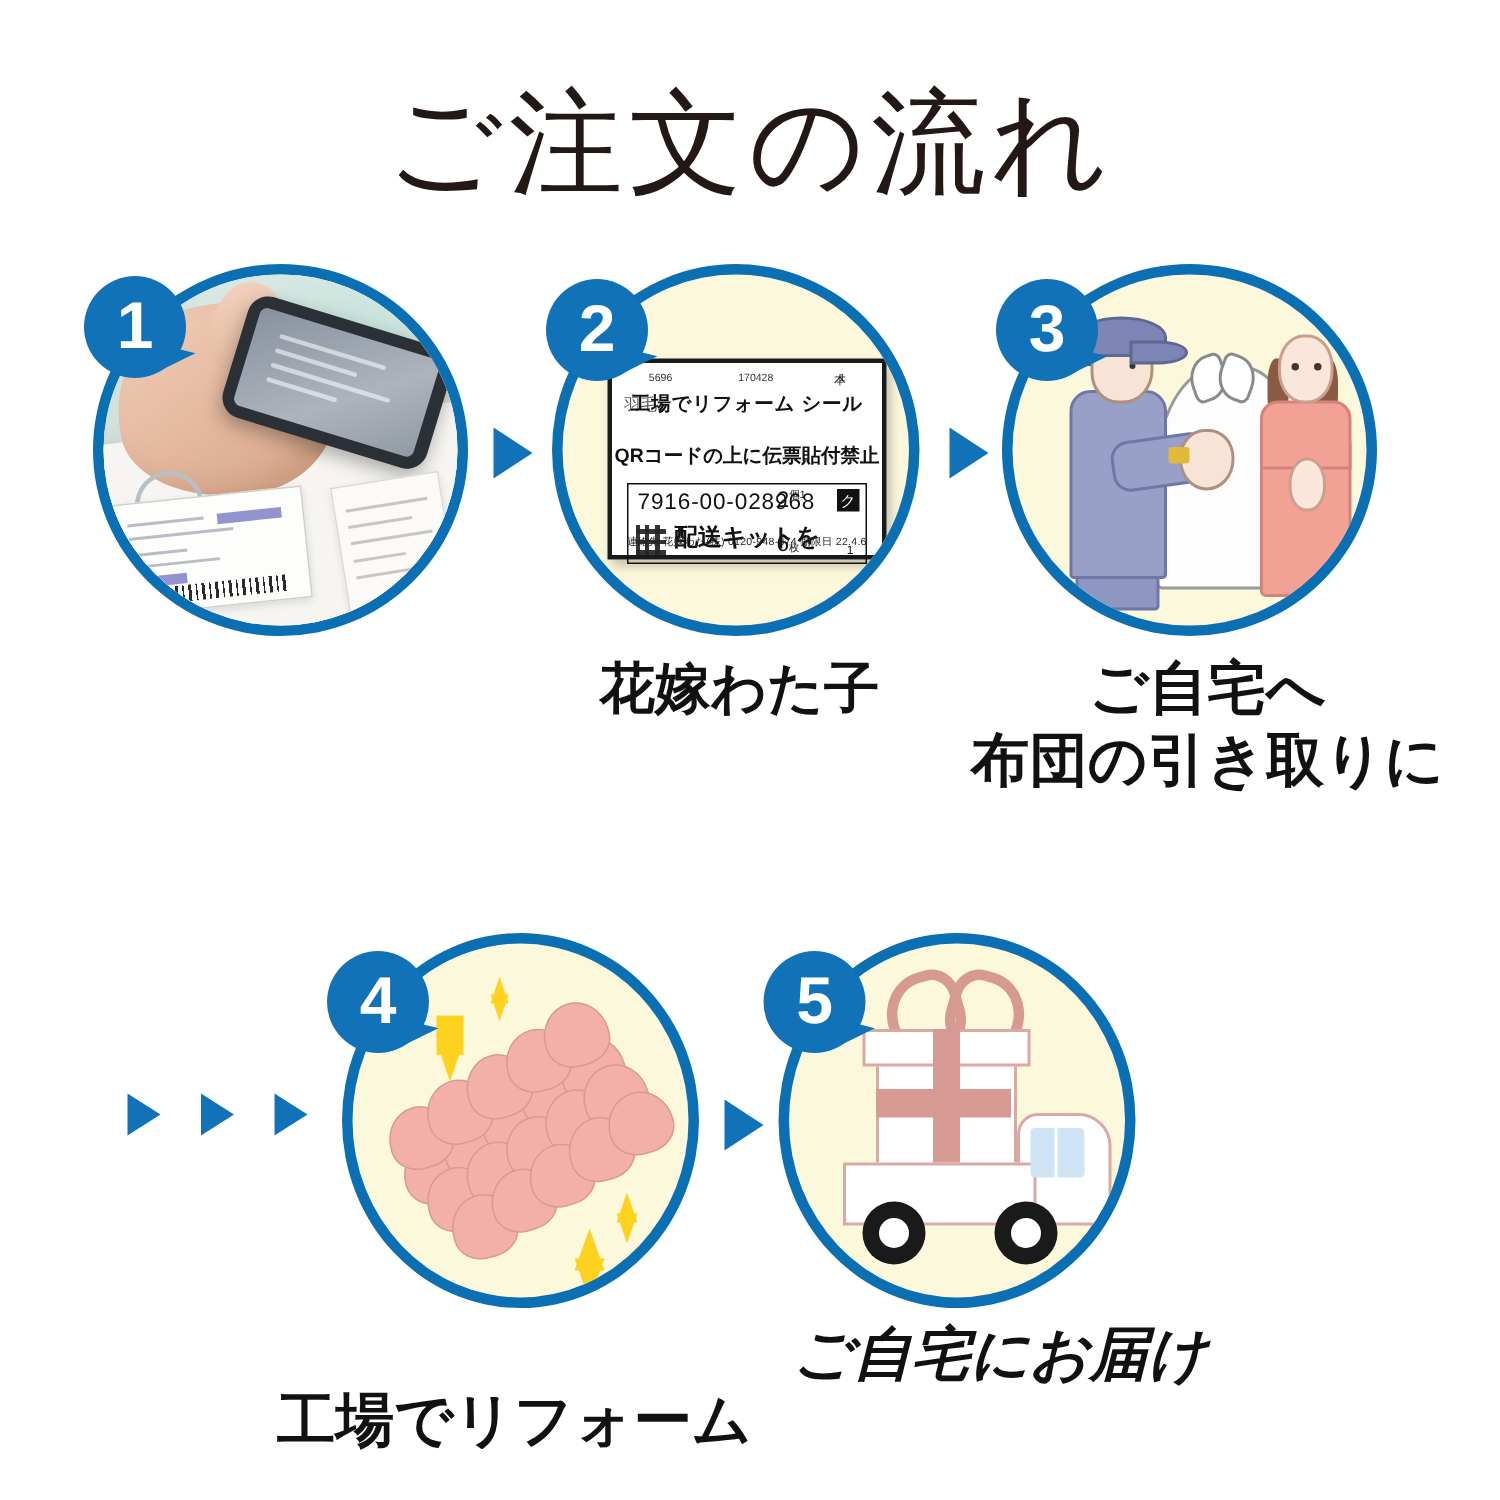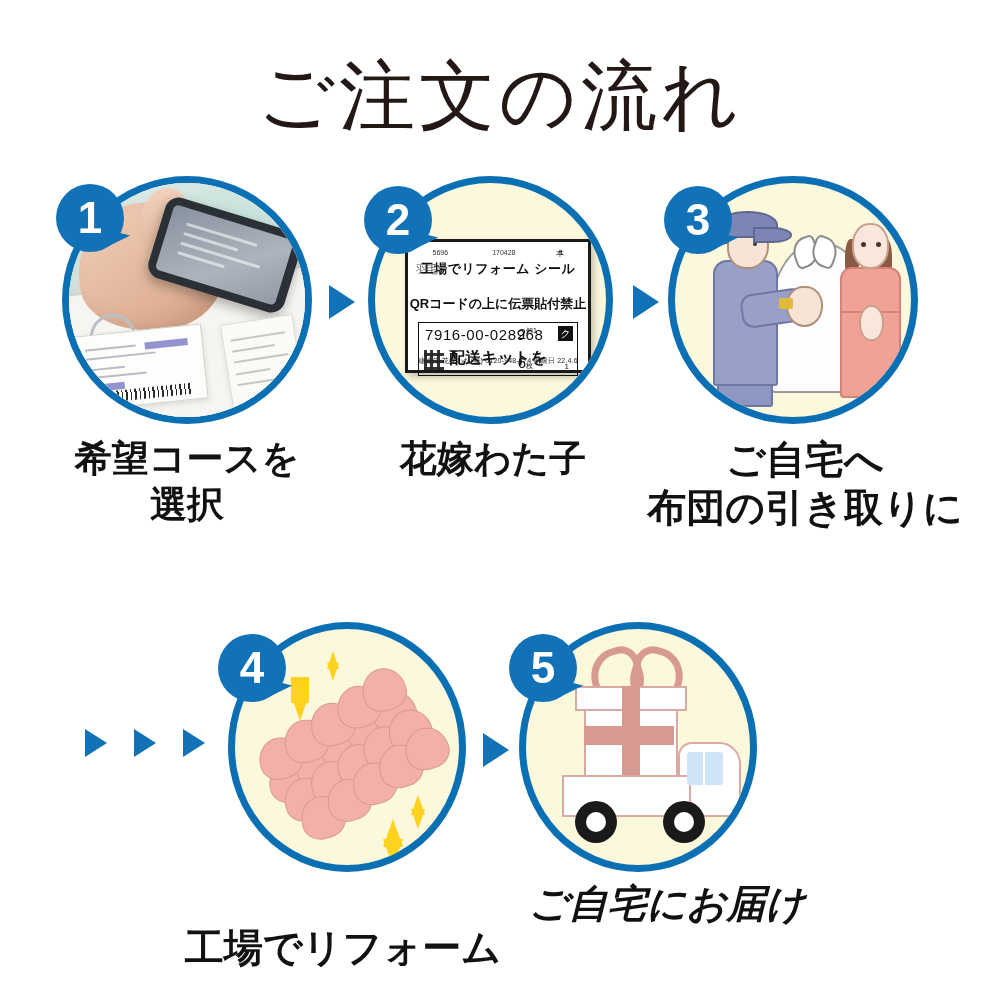--- a/index.html
+++ b/index.html
@@ -311,24 +311,20 @@
         <div class="w-eye" style="left:85%;top:25%;"></div>
         <div class="w-hands"></div>
       </div>
     </div>
     <div class="badge" style="left:-4px;top:10px;">
       <div class="tail"></div>
       <div class="num">3</div>
     </div>
   </div>
 
-  <div class="caption" style="left:37px;top:436px;width:300px;">
-    <span class="ln">希望コースを</span>
-    <span class="ln">選択</span>
-  </div>
 
   <div class="caption" style="left:343px;top:436px;width:300px;">
     <span class="ln">花嫁わた子</span>
   </div>
 
   <div class="caption big" style="left:625px;top:436px;width:360px;">
     <span class="ln">ご自宅へ</span>
     <span class="ln">布団の引き取りに</span>
   </div>
 

